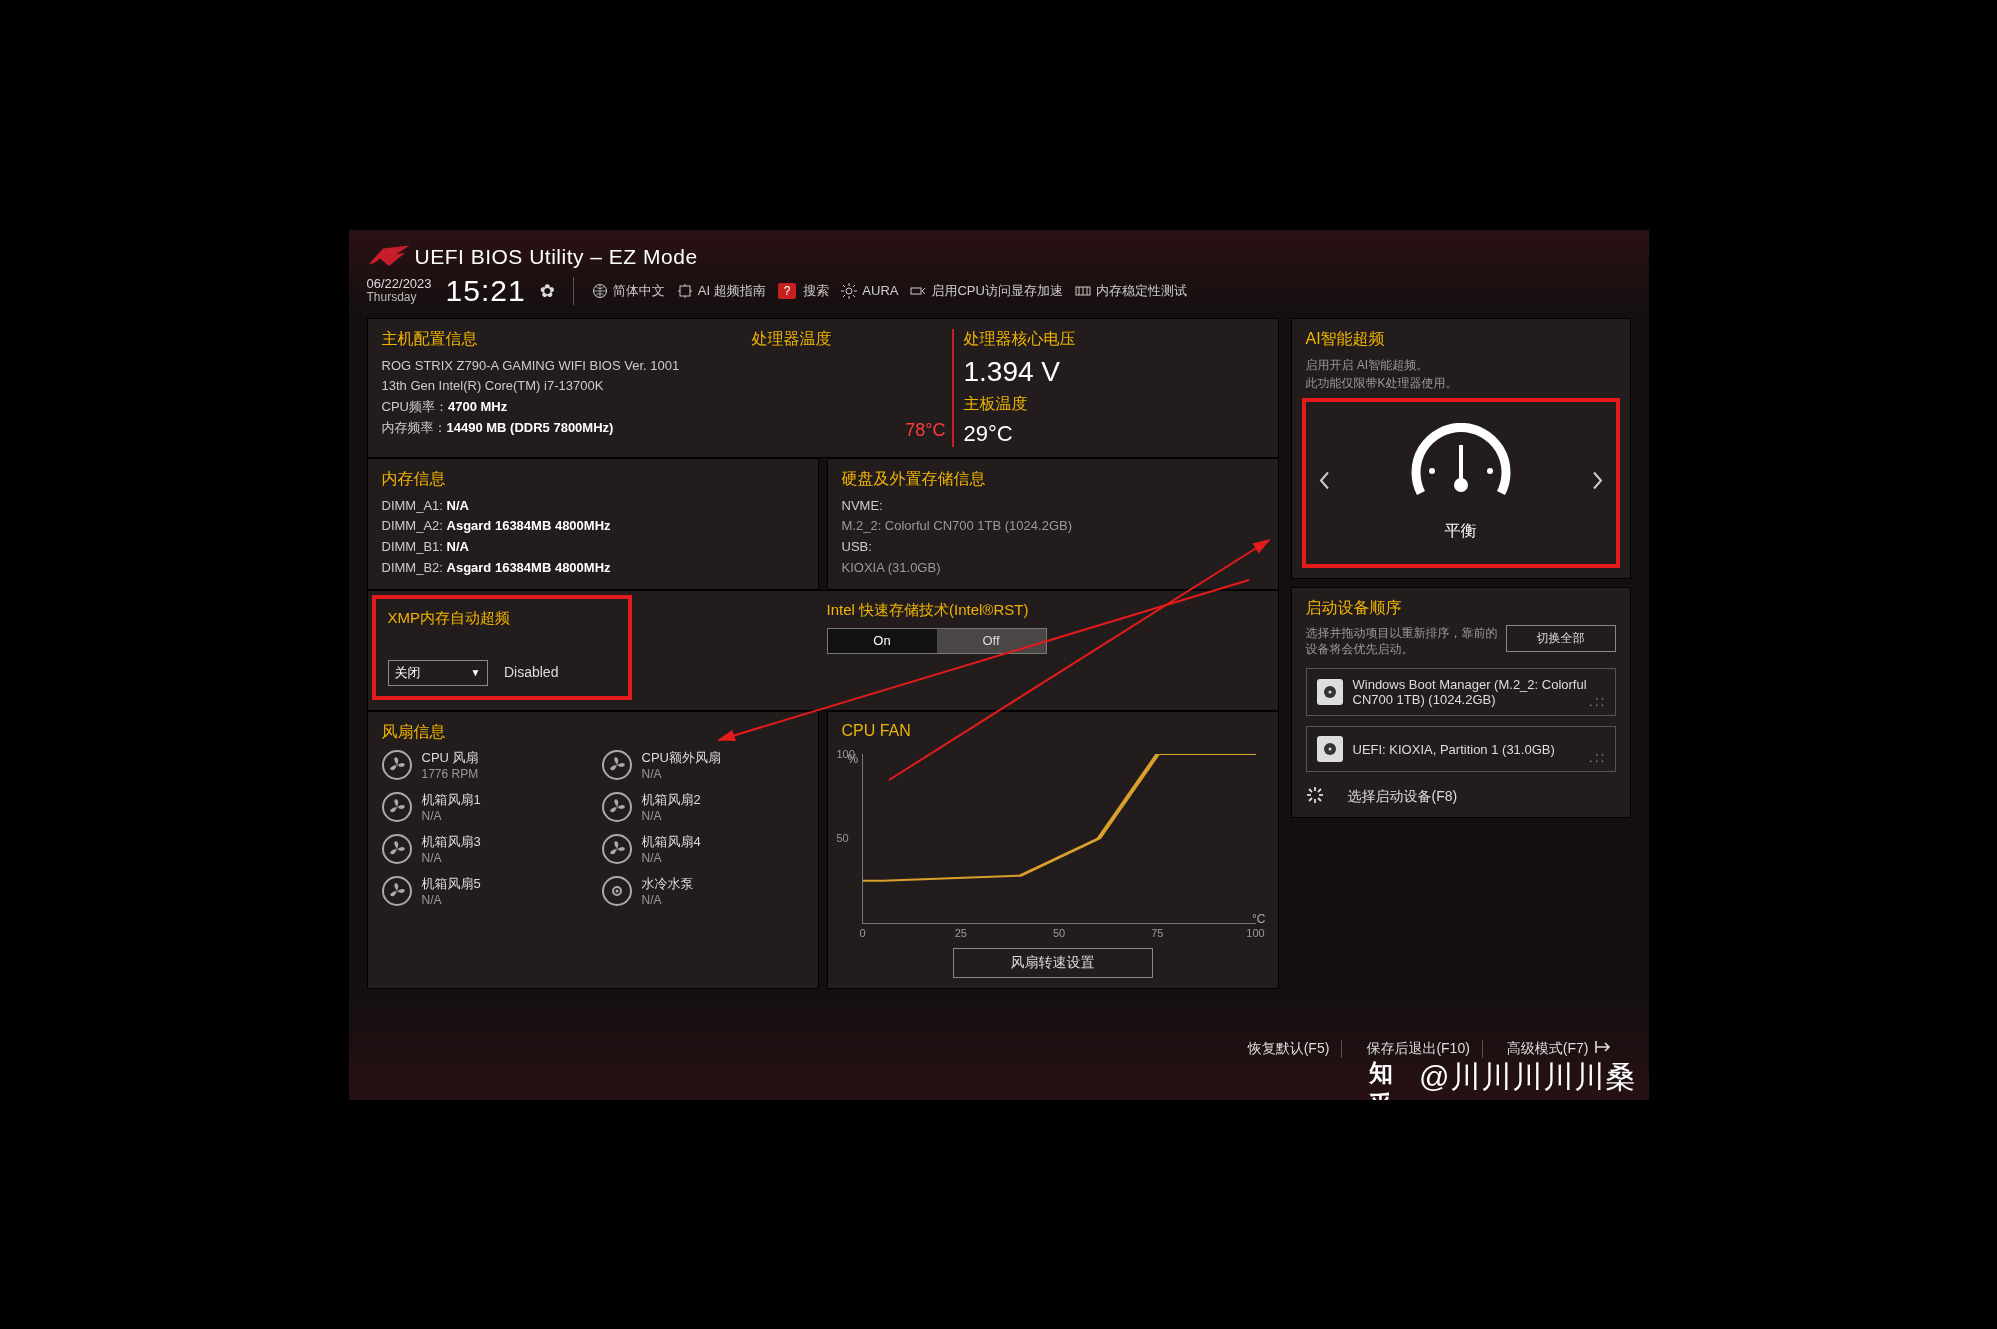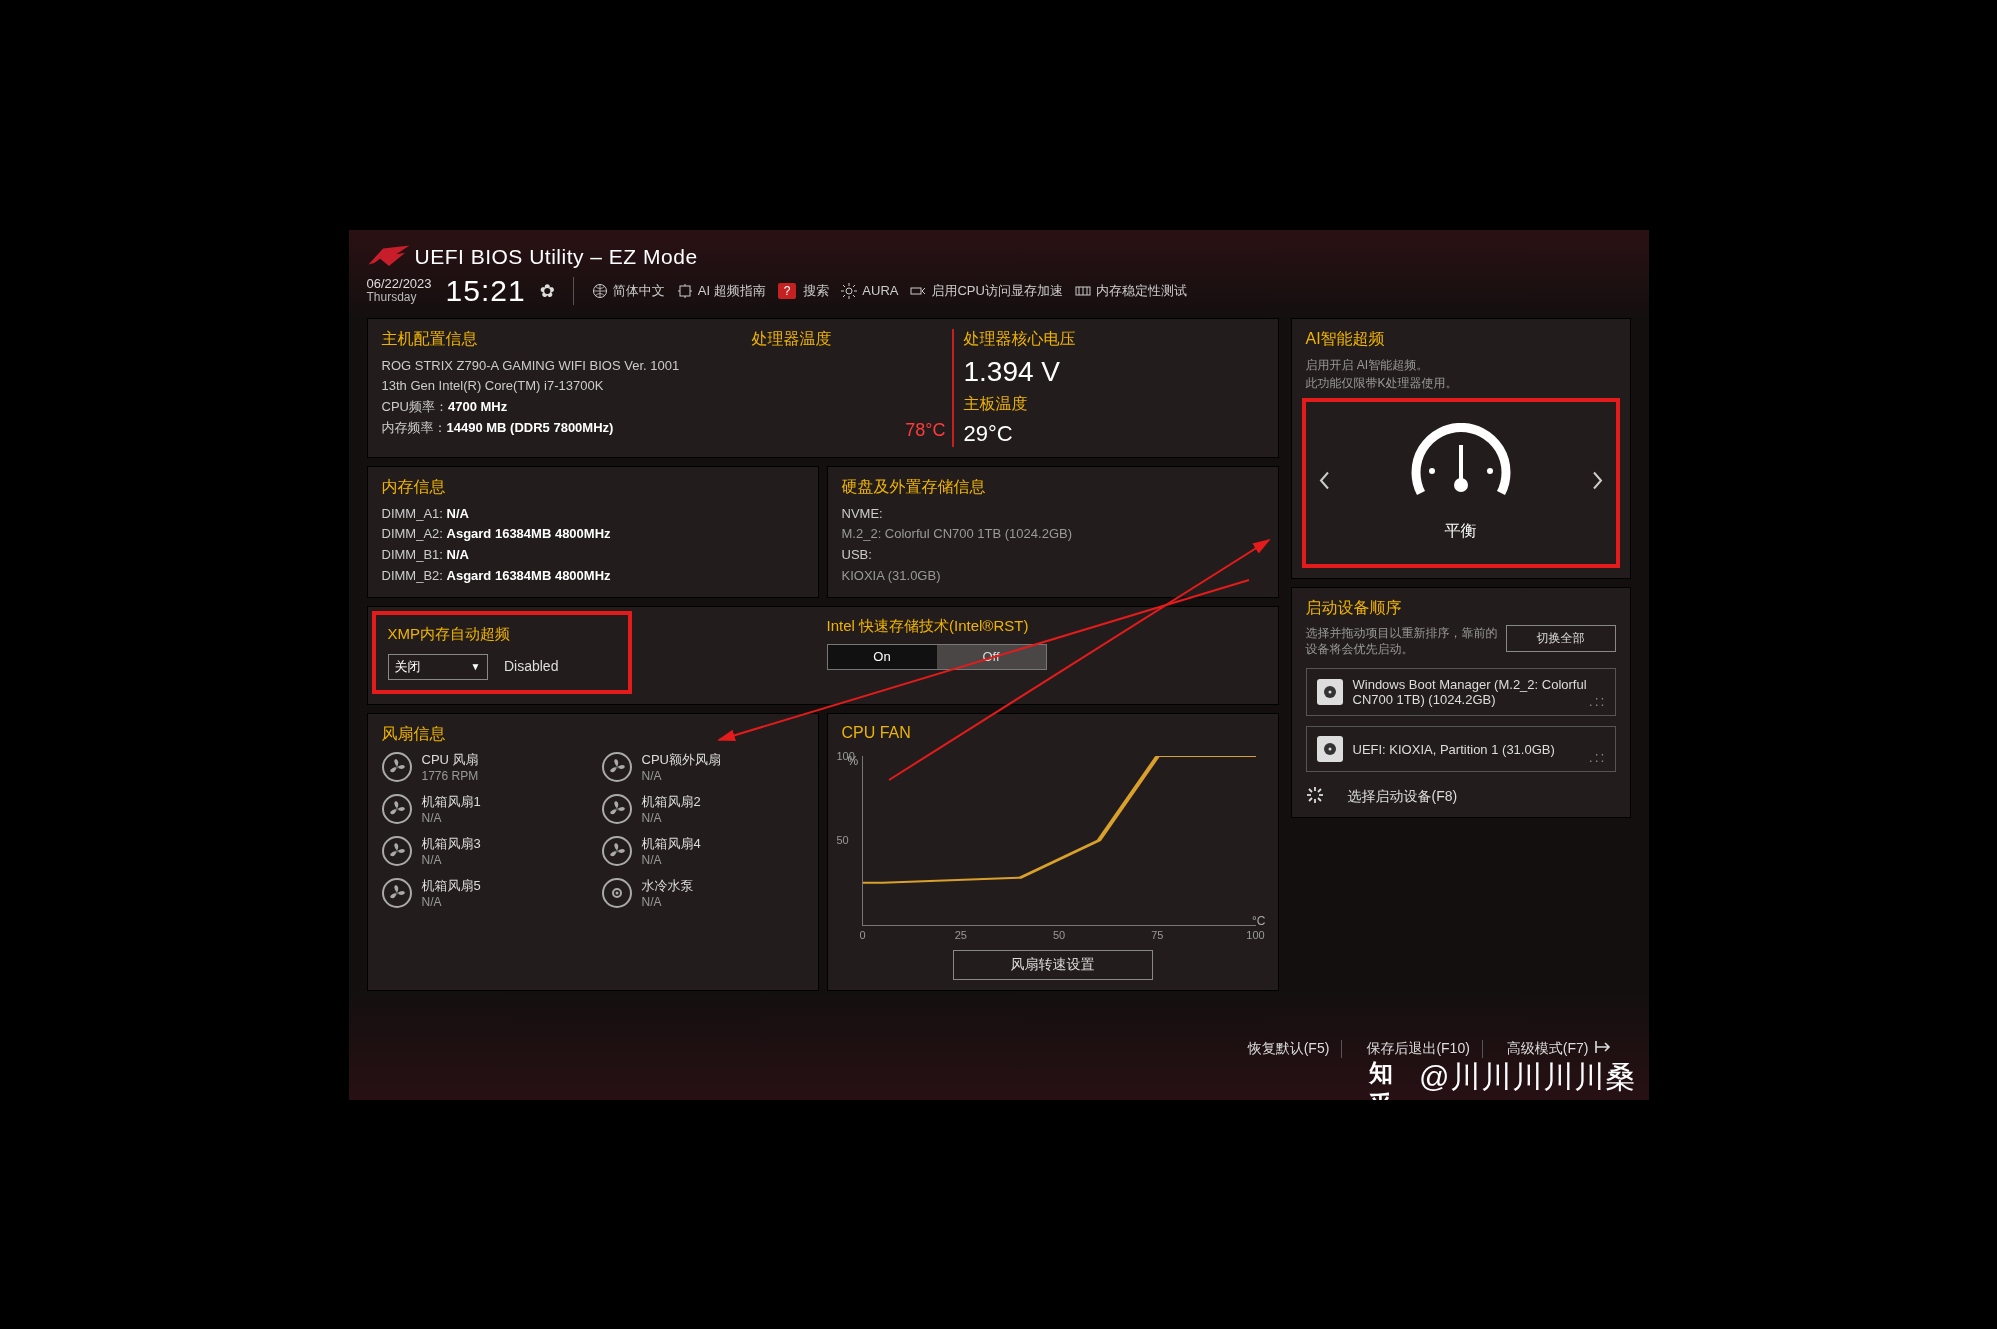--- a/index.html
+++ b/index.html
@@ -36,40 +36,40 @@
   .date-block { line-height: 1.1; }
   .date-line { font-size: 13px; color: #ddd; }
   .day-line { font-size: 12px; color: #bbb; }
   .time { font-size: 30px; color: #fff; letter-spacing: 1px; padding: 0 2px; }
   .sep { width: 1px; height: 28px; background: #555; margin: 0 6px; }
   .hitem { display: inline-flex; align-items: center; gap: 5px; color: #ccc; cursor: pointer; }
   .hitem .ico { width: 16px; height: 16px; display: inline-flex; align-items: center; justify-content: center; }
   .search-badge { background: #c62121; color: #fff; padding: 1px 6px; font-size: 12px; border-radius: 2px; margin-right: 2px; }
   
   .grid { display: grid; grid-template-columns: 1fr 340px; gap: 12px; margin-top: 10px; }
-  .left { display: flex; flex-direction: column; gap: 8px; }
+  .left { display: flex; flex-direction: column; }
   .panel { background: #231c1c; border: 1px solid #000; padding: 10px 14px; }
   .row2 { display: grid; grid-template-columns: 1fr 1fr; gap: 8px; }
   .sec-title { color: #f0b400; font-size: 16px; margin-bottom: 6px; }
   .kv { font-size: 13px; color: #ccc; line-height: 1.6; }
   .kv b { color: #fff; font-weight: bold; }
   .top-panel { display: grid; grid-template-columns: 360px 200px 1fr; gap: 10px; }
   .temp-box { position: relative; }
   .temp-val { position: absolute; right: 6px; bottom: 6px; color: #ff3b3b; font-size: 18px; }
   .vbox .big { color: #fff; font-size: 28px; margin: 2px 0 6px; }
   .vbox .big2 { color: #fff; font-size: 22px; }
   .vdivider { border-left: 2px solid #c62121; padding-left: 10px; margin-left: -10px; }
   
   .xmp-panel { display: grid; grid-template-columns: 1fr 1fr; gap: 8px; align-items: start; }
   .xmp-box { border: 4px solid #e41b1b; padding: 10px 12px; width: 260px; margin: -6px 0 0 -10px; }
   .xmp-title { color: #f0b400; font-size: 15px; margin-bottom: 10px; }
   .sel {
     display: inline-flex; align-items: center; justify-content: space-between;
     border: 1px solid #888; padding: 3px 6px; width: 100px; color: #fff; font-size: 13px;
-    background: #231c1c; cursor: pointer;
+    background: #231c1c; cursor: pointer; margin-top: 22px;
   }
   .sel .tri { font-size: 10px; }
   .disabled-txt { color: #ddd; font-size: 14px; padding-left: 12px; }
   .rst-title { color: #f0b400; font-size: 15px; margin-bottom: 8px; }
   .toggle {
     display: grid; grid-template-columns: 1fr 1fr; width: 220px; height: 26px;
     border: 1px solid #777; font-size: 13px; text-align: center; line-height: 24px;
     cursor: pointer;
   }
   .toggle .on { background: #111; color: #fff; }

